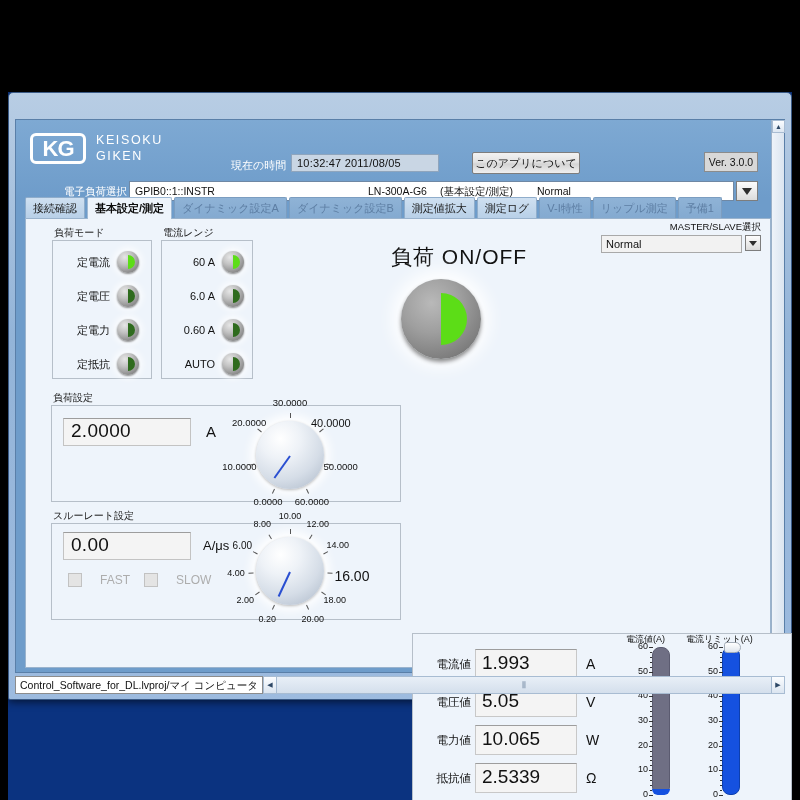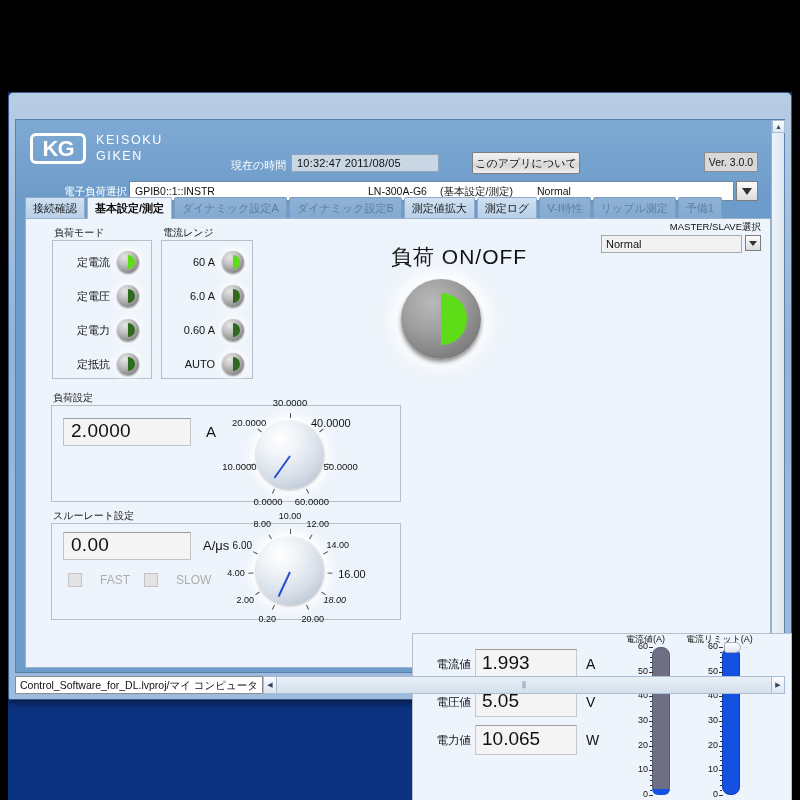--- a/index.html
+++ b/index.html
@@ -424,23 +424,23 @@
             <div class="ktick" style="font-size: 10px; left: 191.321px; top: 29.6485px; transform: translateX(-50%);">6.00</div>
             <div class="kmark" style="left: 206.331px; top: 43.6296px; transform: rotate(118deg);"></div>
             <div class="ktick" style="font-size: 9px; left: 211.188px; top: 8.71297px; transform: translateX(-50%);">8.00</div>
             <div class="kmark" style="left: 219.944px; top: 29.2848px; transform: rotate(149deg);"></div>
             <div class="ktick" style="font-size: 9px; left: 239px; top: 1px; transform: translateX(-50%);">10.00</div>
             <div class="kmark" style="left: 239px; top: 24px; transform: rotate(180deg);"></div>
             <div class="ktick" style="font-size: 9px; left: 266.812px; top: 8.71297px; transform: translateX(-50%);">12.00</div>
             <div class="kmark" style="left: 258.056px; top: 29.2848px; transform: rotate(211deg);"></div>
             <div class="ktick" style="font-size: 9px; left: 286.679px; top: 29.6485px; transform: translateX(-50%);">14.00</div>
             <div class="kmark" style="left: 271.669px; top: 43.6296px; transform: rotate(242deg);"></div>
-            <div class="ktick" style="font-size: 11px; left: 292.926px; top: 57.8261px; transform: translateX(-50%); padding-left: 16px;">16.00</div>
+            <div class="ktick" style="font-size: 14px; left: 292.926px; top: 57.8261px; transform: translateX(-50%); padding-left: 16px;">16.00</div>
             <div class="kmark" style="left: 275.949px; top: 62.9364px; transform: rotate(273deg);"></div>
-            <div class="ktick" style="font-size: 9px; left: 283.768px; top: 85.1964px; transform: translateX(-50%); font-style: italic;">18.00</div>
+            <div class="ktick" style="font-size: 9px; left: 283.768px; top: 85.1964px; transform: translateX(-50%);">18.00</div>
             <div class="kmark" style="left: 269.674px; top: 81.6901px; transform: rotate(304deg);"></div>
             <div class="ktick" style="font-size: 9px; left: 261.821px; top: 103.941px; transform: translateX(-50%);">20.00</div>
             <div class="kmark" style="left: 254.637px; top: 94.5334px; transform: rotate(335deg);"></div>
           </div>
       </div>
 
       <div id="meas">
         <div class="mrow" style="left:8px; top:15px;">
           <span class="mlabel">電流値</span>
           <span class="mfield">1.993</span>
@@ -448,20 +448,25 @@
         </div>
         <div class="mrow" style="left:8px; top:53px;">
           <span class="mlabel">電圧値</span>
           <span class="mfield">5.05</span>
           <span class="munit">V</span>
         </div>
         <div class="mrow" style="left:8px; top:91px;">
           <span class="mlabel">電力値</span>
           <span class="mfield">10.065</span>
           <span class="munit">W</span>
+        </div>
+        <div class="mrow" style="left:8px; top:129px;">
+          <span class="mlabel">抵抗値</span>
+          <span class="mfield">2.5339</span>
+          <span class="munit">Ω</span>
         </div>
       </div>
 
       <div id="gaugewrap">
           <div class="gtitle" style="left: 600px; top: 414px;">電流値(A)</div>
           <div class="gtrack" style="left: 626px; top: 428px; height: 148px; background: rgb(111, 111, 132); border: 1px solid rgb(91, 91, 112);"></div>
           <div style="position: absolute; left: 626px; width: 18px; height: 6px; background: rgb(21, 81, 224); border-radius: 0px 0px 8px 8px; top: 570px;"></div>
           <div class="gtick" style="left: 606px; top: 422px;">60</div>
           <div class="gdash" style="left: 623px; top: 428px;"></div>
           <div class="gdash minor" style="left: 624px; top: 432.933px;"></div>

